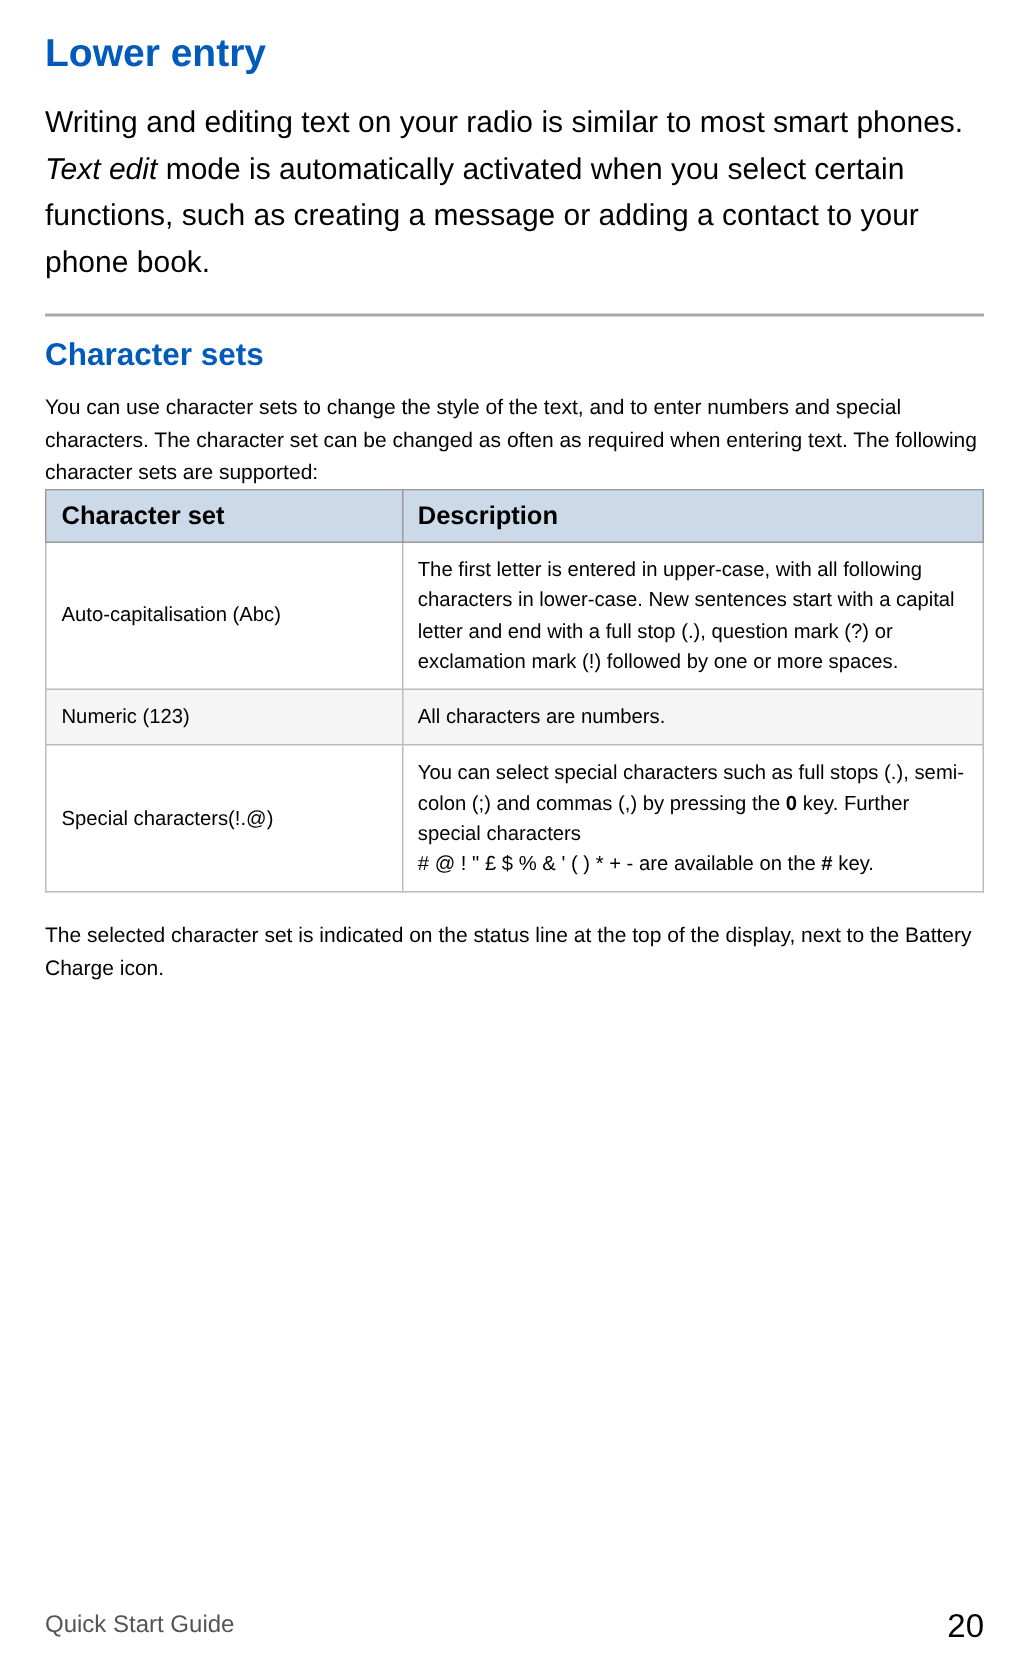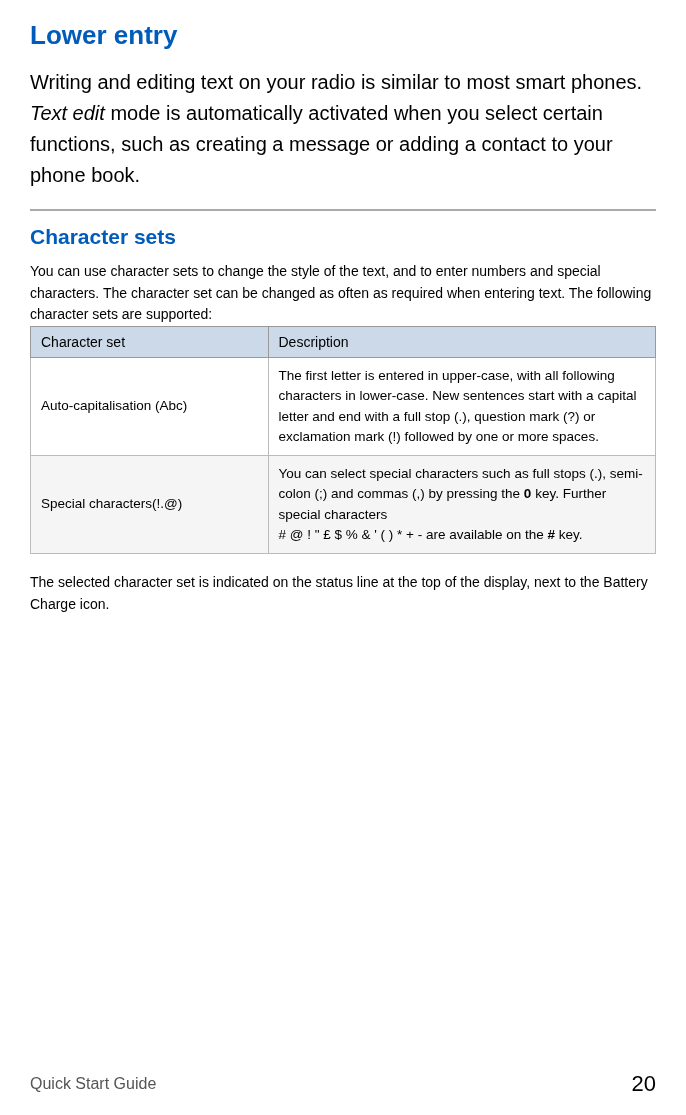--- a/index.html
+++ b/index.html
@@ -60,22 +60,22 @@
       width: 100%;
       border-collapse: collapse;
       margin-bottom: 18px;
     }
 
     table thead tr {
       background: #ccd9e8;
     }
 
     table thead th {
-      font-size: 14px;
-      font-weight: normal;
+      font-size: 17px;
+      font-weight: bold;
       color: #000;
       padding: 7px 10px;
       text-align: left;
       border: 1px solid #999;
     }
 
     table tbody tr {
       background: #fff;
     }
 
@@ -153,20 +153,24 @@
       <th>Character set</th>
       <th>Description</th>
     </tr>
   </thead>
   <tbody>
     <tr>
       <td>Auto-capitalisation (Abc)</td>
       <td>The first letter is entered in upper-case, with all following characters in lower-case. New sentences start with a capital letter and end with a full stop (.), question mark (?) or exclamation mark (!) followed by one or more spaces.</td>
     </tr>
     <tr>
+      <td>Numeric (123)</td>
+      <td>All characters are numbers.</td>
+    </tr>
+    <tr>
       <td>Special characters(!.@)</td>
       <td>
         You can select special characters such as full stops (.), semi-colon (;) and commas (,) by pressing the <span class="bold-key">0</span> key. Further special characters<br>
         # @ ! " £ $ % &amp; ' ( ) * + - are available on the <span class="bold-key">#</span> key.
       </td>
     </tr>
   </tbody>
 </table>
 
 <p class="conclusion-text">The selected character set is indicated on the status line at the top of the display, next to the Battery Charge icon.</p>

